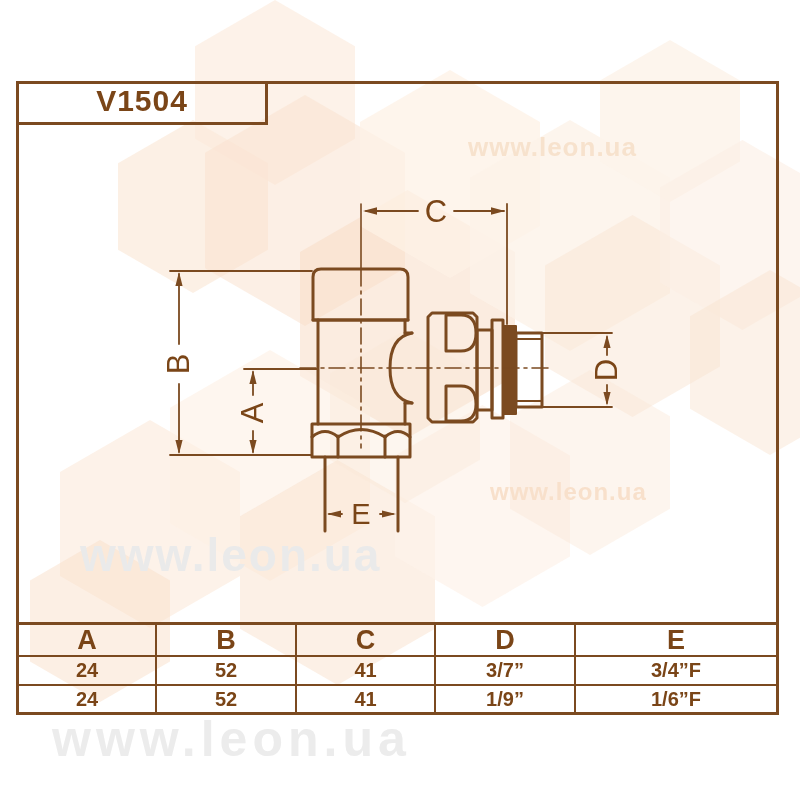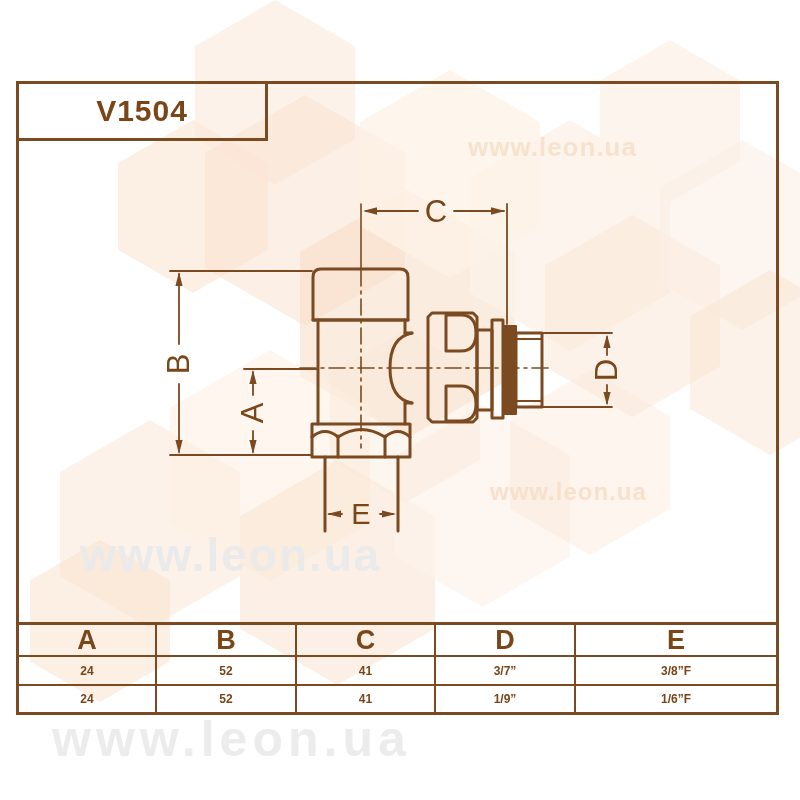--- a/index.html
+++ b/index.html
@@ -14,39 +14,39 @@
   
   .wm{position:absolute;z-index:2;font-weight:bold;white-space:nowrap;user-select:none;text-align:center;}
   .wm-gray-mid{left:80px;top:528px;font-size:46px;letter-spacing:2px;color:#eaeaea;}
   .wm-gray-bottom{left:52px;top:710px;font-size:50px;letter-spacing:5px;color:#ececec;}
   .wm-peach-top{left:468px;top:132px;font-size:26px;letter-spacing:1px;color:#f7e2cd;}
   .wm-peach-mid{left:490px;top:478px;font-size:24px;letter-spacing:1px;color:#f8e0cb;}
 
   
   .outer-box{position:absolute;left:16px;top:81px;width:763px;height:634px;
              border:3px solid #7b4a20;box-sizing:border-box;z-index:3;}
-  .label-box{position:absolute;left:16px;top:81px;width:252px;height:60px;
+  .label-box{position:absolute;left:16px;top:81px;width:252px;height:44px;
              border:3px solid #7b4a20;box-sizing:border-box;z-index:4;
-             display:flex;align-items:center;justify-content:center;}
+             display:flex;align-items:flex-start;justify-content:center;}
   .label-box span{font-size:30px;font-weight:bold;color:#7a4517;letter-spacing:1px;}
 
   .valve-svg{position:absolute;left:0;top:0;width:800px;height:800px;z-index:4;pointer-events:none;}
   .valve-svg text{font-family:"Liberation Sans", sans-serif;fill:#7a4517;}
 
   
   .spec-table{position:absolute;left:16px;top:622px;width:763px;height:93px;z-index:5;
               box-sizing:border-box;border:3px solid #7b4a20;background:transparent;
               display:grid;grid-template-columns:138px 140px 139px 140px 1fr;
               grid-template-rows:32px 29px 1fr;}
   .cell{display:flex;align-items:center;justify-content:center;color:#7a4517;
         border-right:2px solid #7b4a20;border-bottom:2px solid #7b4a20;box-sizing:border-box;}
   .cell.last-col{border-right:none;}
   .cell.last-row{border-bottom:none;}
   .cell.hdr{font-size:27px;font-weight:bold;}
-  .cell.val{font-size:12px;font-weight:bold;}
+  .cell.val{font-size:20px;font-weight:bold;}
 </style>
 </head>
 <body>
 
 <div class="canvas">
 
   <div class="hex-layer">
       <div class="hex" style="left: 195px; top: 0px; width: 160px; height: 185px; background: rgb(252, 239, 227); opacity: 0.8;"></div>
       <div class="hex" style="left: 118px; top: 120px; width: 150px; height: 173px; background: rgb(251, 233, 218); opacity: 0.7;"></div>
       <div class="hex" style="left: 205px; top: 95px; width: 200px; height: 231px; background: rgb(249, 226, 208); opacity: 0.55;"></div>
@@ -176,21 +176,21 @@
     <div class="cell hdr">A</div>
     <div class="cell hdr">B</div>
     <div class="cell hdr">C</div>
     <div class="cell hdr">D</div>
     <div class="cell hdr last-col">E</div>
 
     <div class="cell val">24</div>
     <div class="cell val">52</div>
     <div class="cell val">41</div>
     <div class="cell val">3/7”</div>
-    <div class="cell val last-col">3/8”F</div>
+    <div class="cell val last-col">3/4”F</div>
 
     <div class="cell val last-row">24</div>
     <div class="cell val last-row">52</div>
     <div class="cell val last-row">41</div>
     <div class="cell val last-row">1/9”</div>
     <div class="cell val last-row last-col">1/6”F</div>
   </div>
 
 </div>
 

